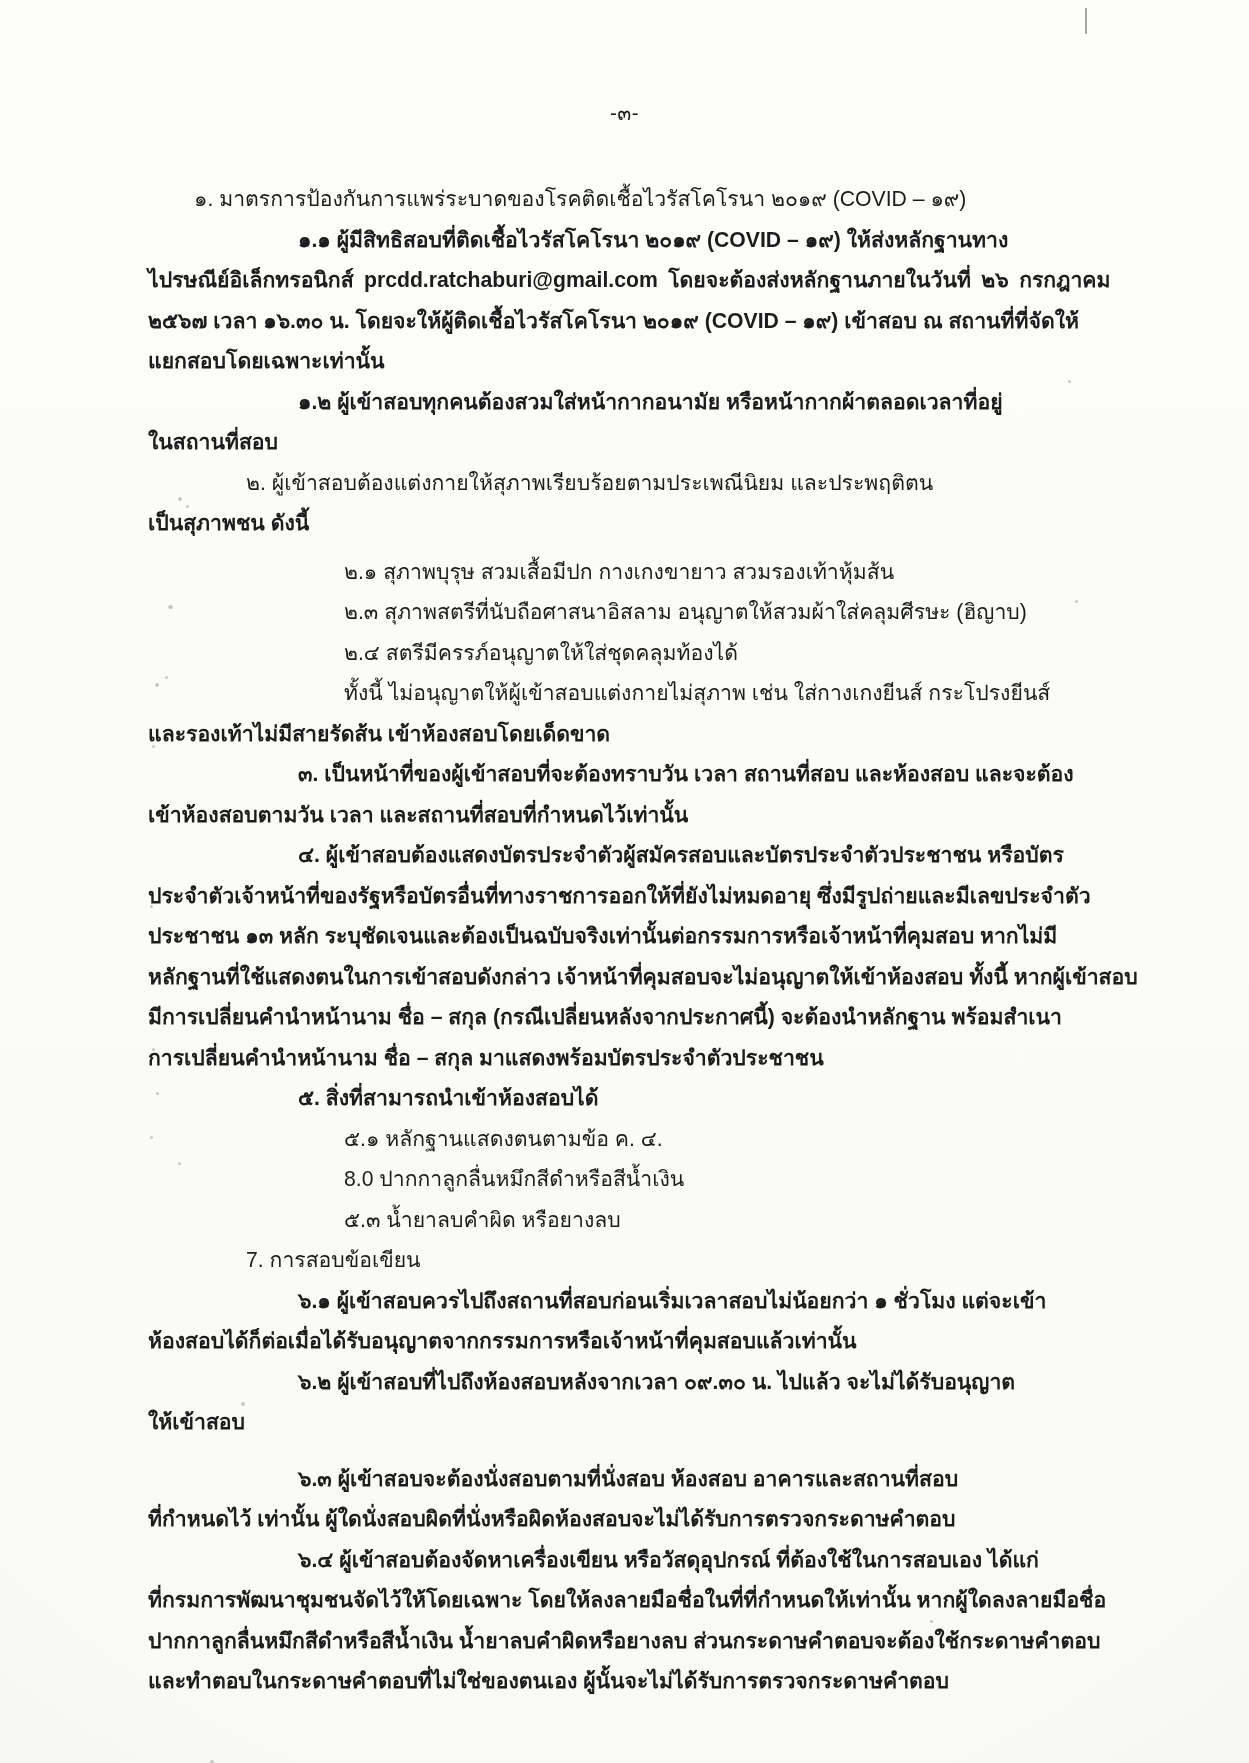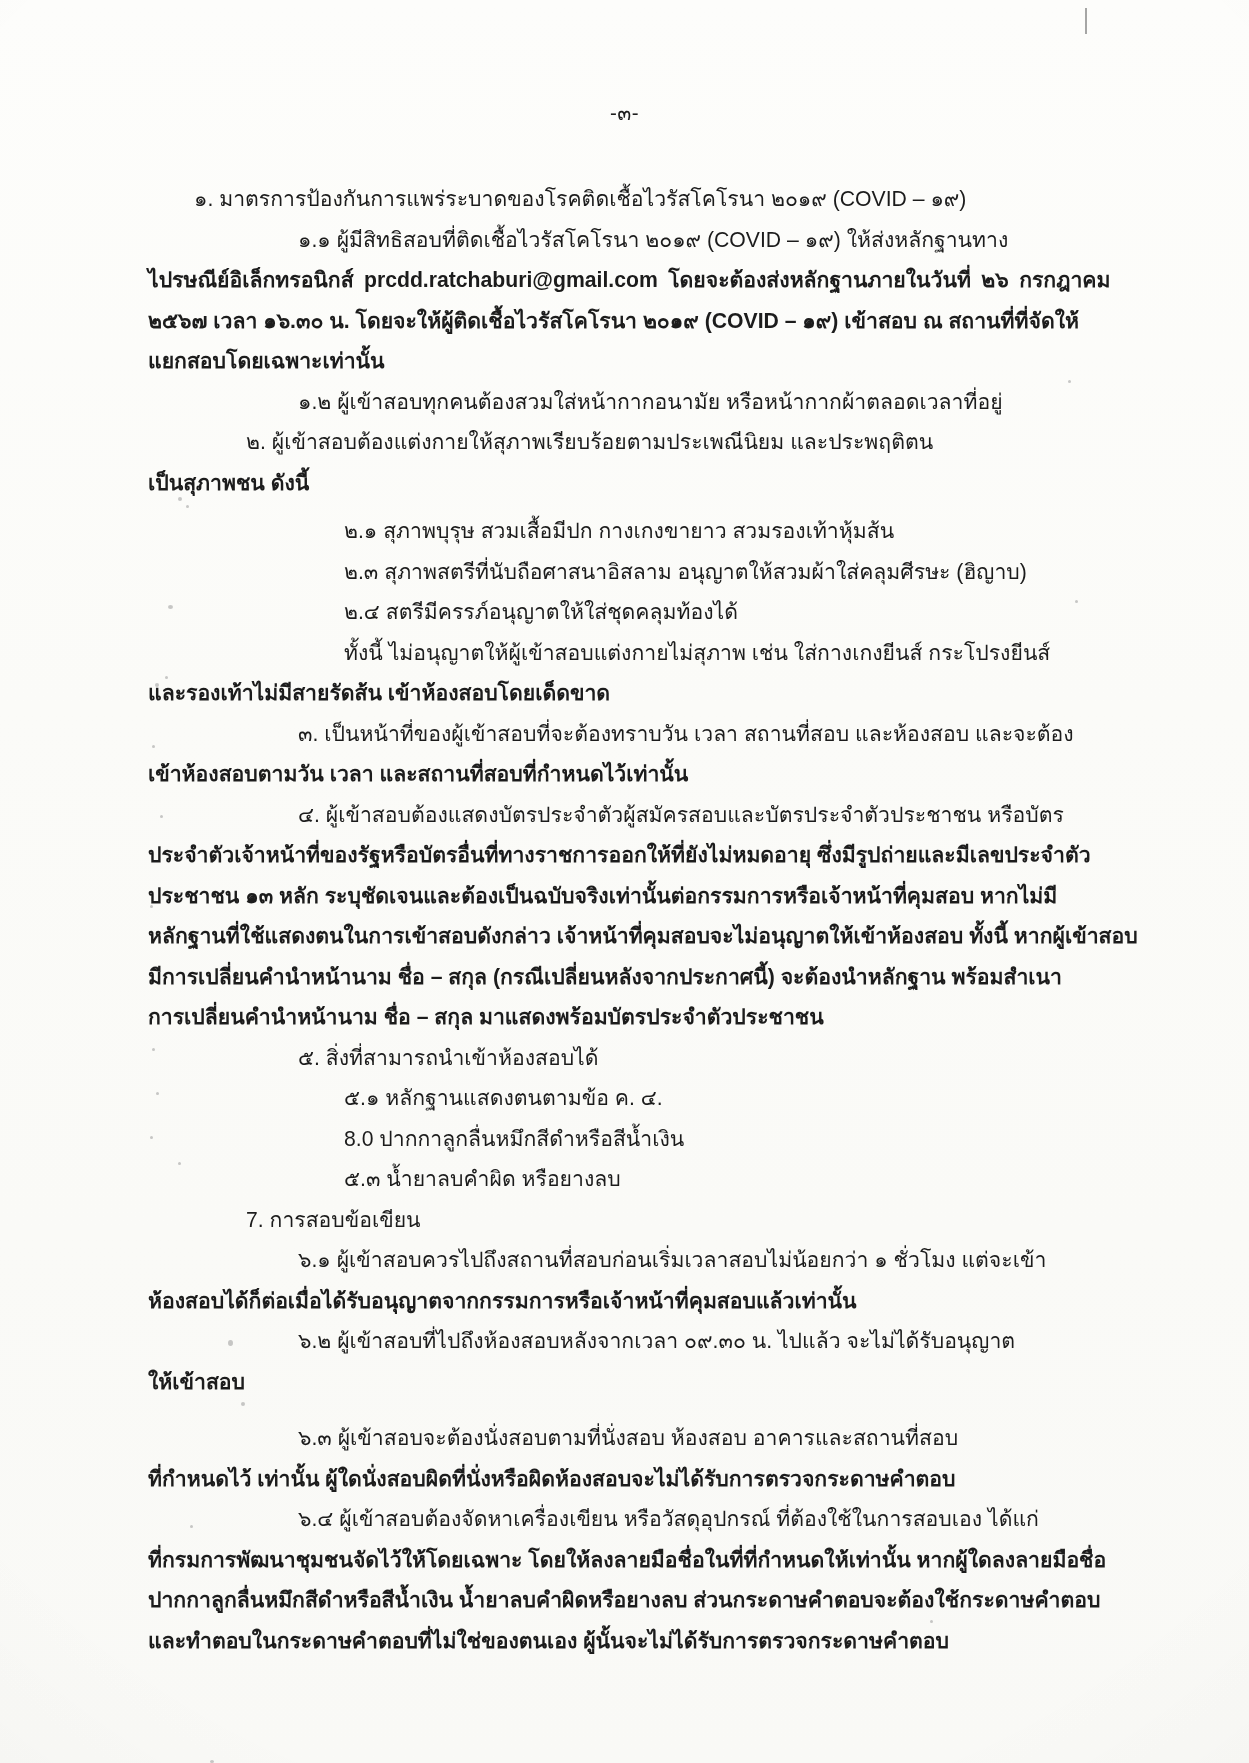--- a/index.html
+++ b/index.html
@@ -56,21 +56,21 @@
     line-height: 40.5px;
     color: #1c1c1c;
     white-space: nowrap;
     margin: 0;
   }
 
   
   .i0  { text-indent: 0; font-weight: bold; }
   .i1  { text-indent: 46px; }
   .i2  { text-indent: 98px; }
-  .i3  { text-indent: 150px; }
+  .i3  { text-indent: 150px; font-weight: bold; }
   .i4  { text-indent: 196px; }
 
   .gap-sm { height: 8px; }
   .gap-md { height: 16px; }
   .just-wide { word-spacing: 4.5px; }
 </style>
 </head>
 <body>
 
 <div class="page">
@@ -99,20 +99,21 @@
   <div class="body-area">
 
     <div class="folio">-๓-</div>
 
     <p class="ln i1">๑. มาตรการป้องกันการแพร่ระบาดของโรคติดเชื้อไวรัสโคโรนา ๒๐๑๙ (COVID – ๑๙)</p>
     <p class="ln i3">๑.๑ ผู้มีสิทธิสอบที่ติดเชื้อไวรัสโคโรนา ๒๐๑๙ (COVID  –  ๑๙) ให้ส่งหลักฐานทาง</p>
     <p class="ln i0 just-wide">ไปรษณีย์อิเล็กทรอนิกส์ prcdd.ratchaburi@gmail.com โดยจะต้องส่งหลักฐานภายในวันที่ ๒๖ กรกฎาคม</p>
     <p class="ln i0">๒๕๖๗ เวลา ๑๖.๓๐ น. โดยจะให้ผู้ติดเชื้อไวรัสโคโรนา ๒๐๑๙ (COVID  –  ๑๙) เข้าสอบ ณ สถานที่ที่จัดให้</p>
     <p class="ln i0">แยกสอบโดยเฉพาะเท่านั้น</p>
     <p class="ln i3">๑.๒ ผู้เข้าสอบทุกคนต้องสวมใส่หน้ากากอนามัย หรือหน้ากากผ้าตลอดเวลาที่อยู่</p>
+    <p class="ln i0">ในสถานที่สอบ</p>
 
     <p class="ln i2">๒. ผู้เข้าสอบต้องแต่งกายให้สุภาพเรียบร้อยตามประเพณีนิยม  และประพฤติตน</p>
     <p class="ln i0">เป็นสุภาพชน ดังนี้</p>
     <div class="gap-sm"></div>
     <p class="ln i4">๒.๑ สุภาพบุรุษ สวมเสื้อมีปก กางเกงขายาว สวมรองเท้าหุ้มส้น</p>
     <p class="ln i4">๒.๓ สุภาพสตรีที่นับถือศาสนาอิสลาม อนุญาตให้สวมผ้าใส่คลุมศีรษะ (ฮิญาบ)</p>
     <p class="ln i4">๒.๔ สตรีมีครรภ์อนุญาตให้ใส่ชุดคลุมท้องได้</p>
     <p class="ln i4">ทั้งนี้ ไม่อนุญาตให้ผู้เข้าสอบแต่งกายไม่สุภาพ เช่น ใส่กางเกงยีนส์ กระโปรงยีนส์</p>
     <p class="ln i0">และรองเท้าไม่มีสายรัดส้น เข้าห้องสอบโดยเด็ดขาด</p>
 

